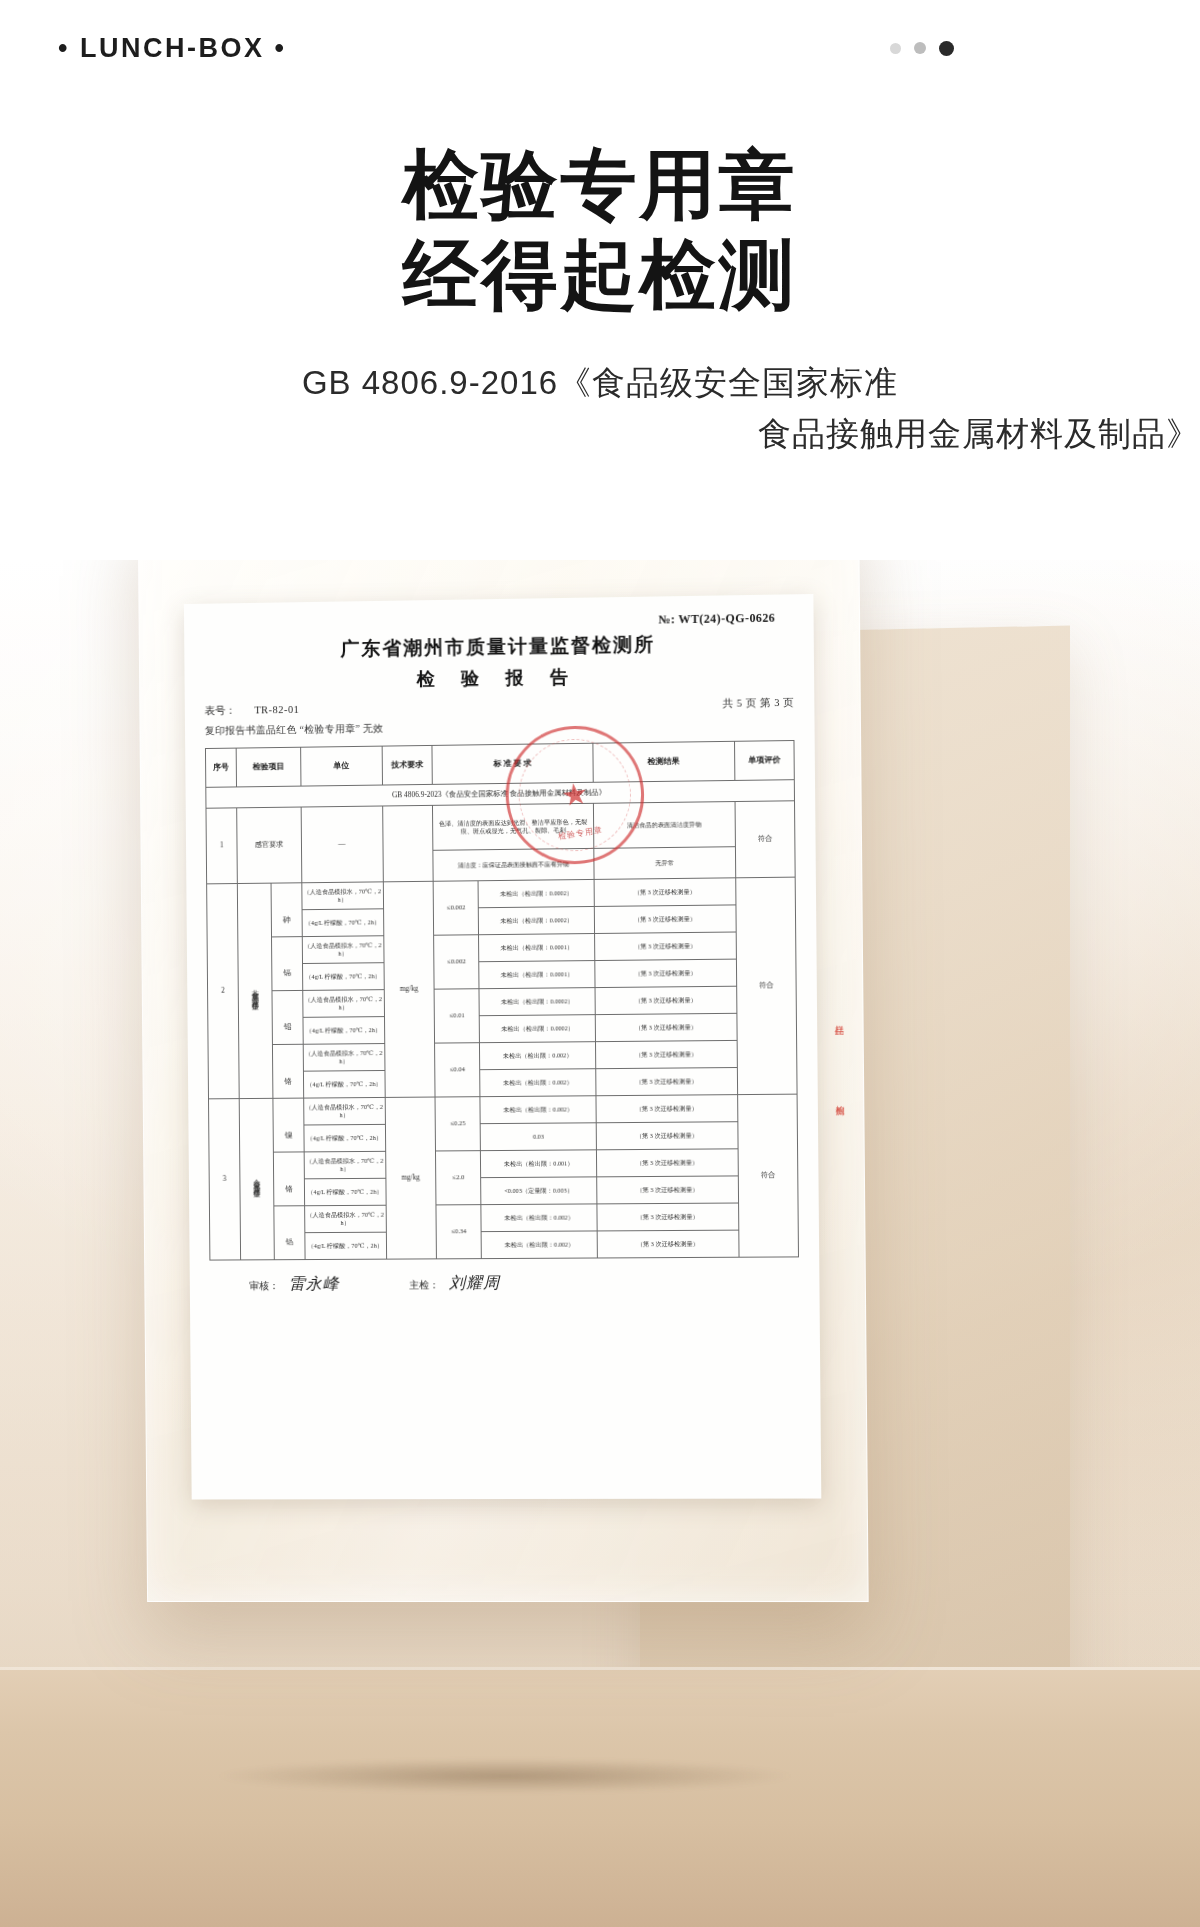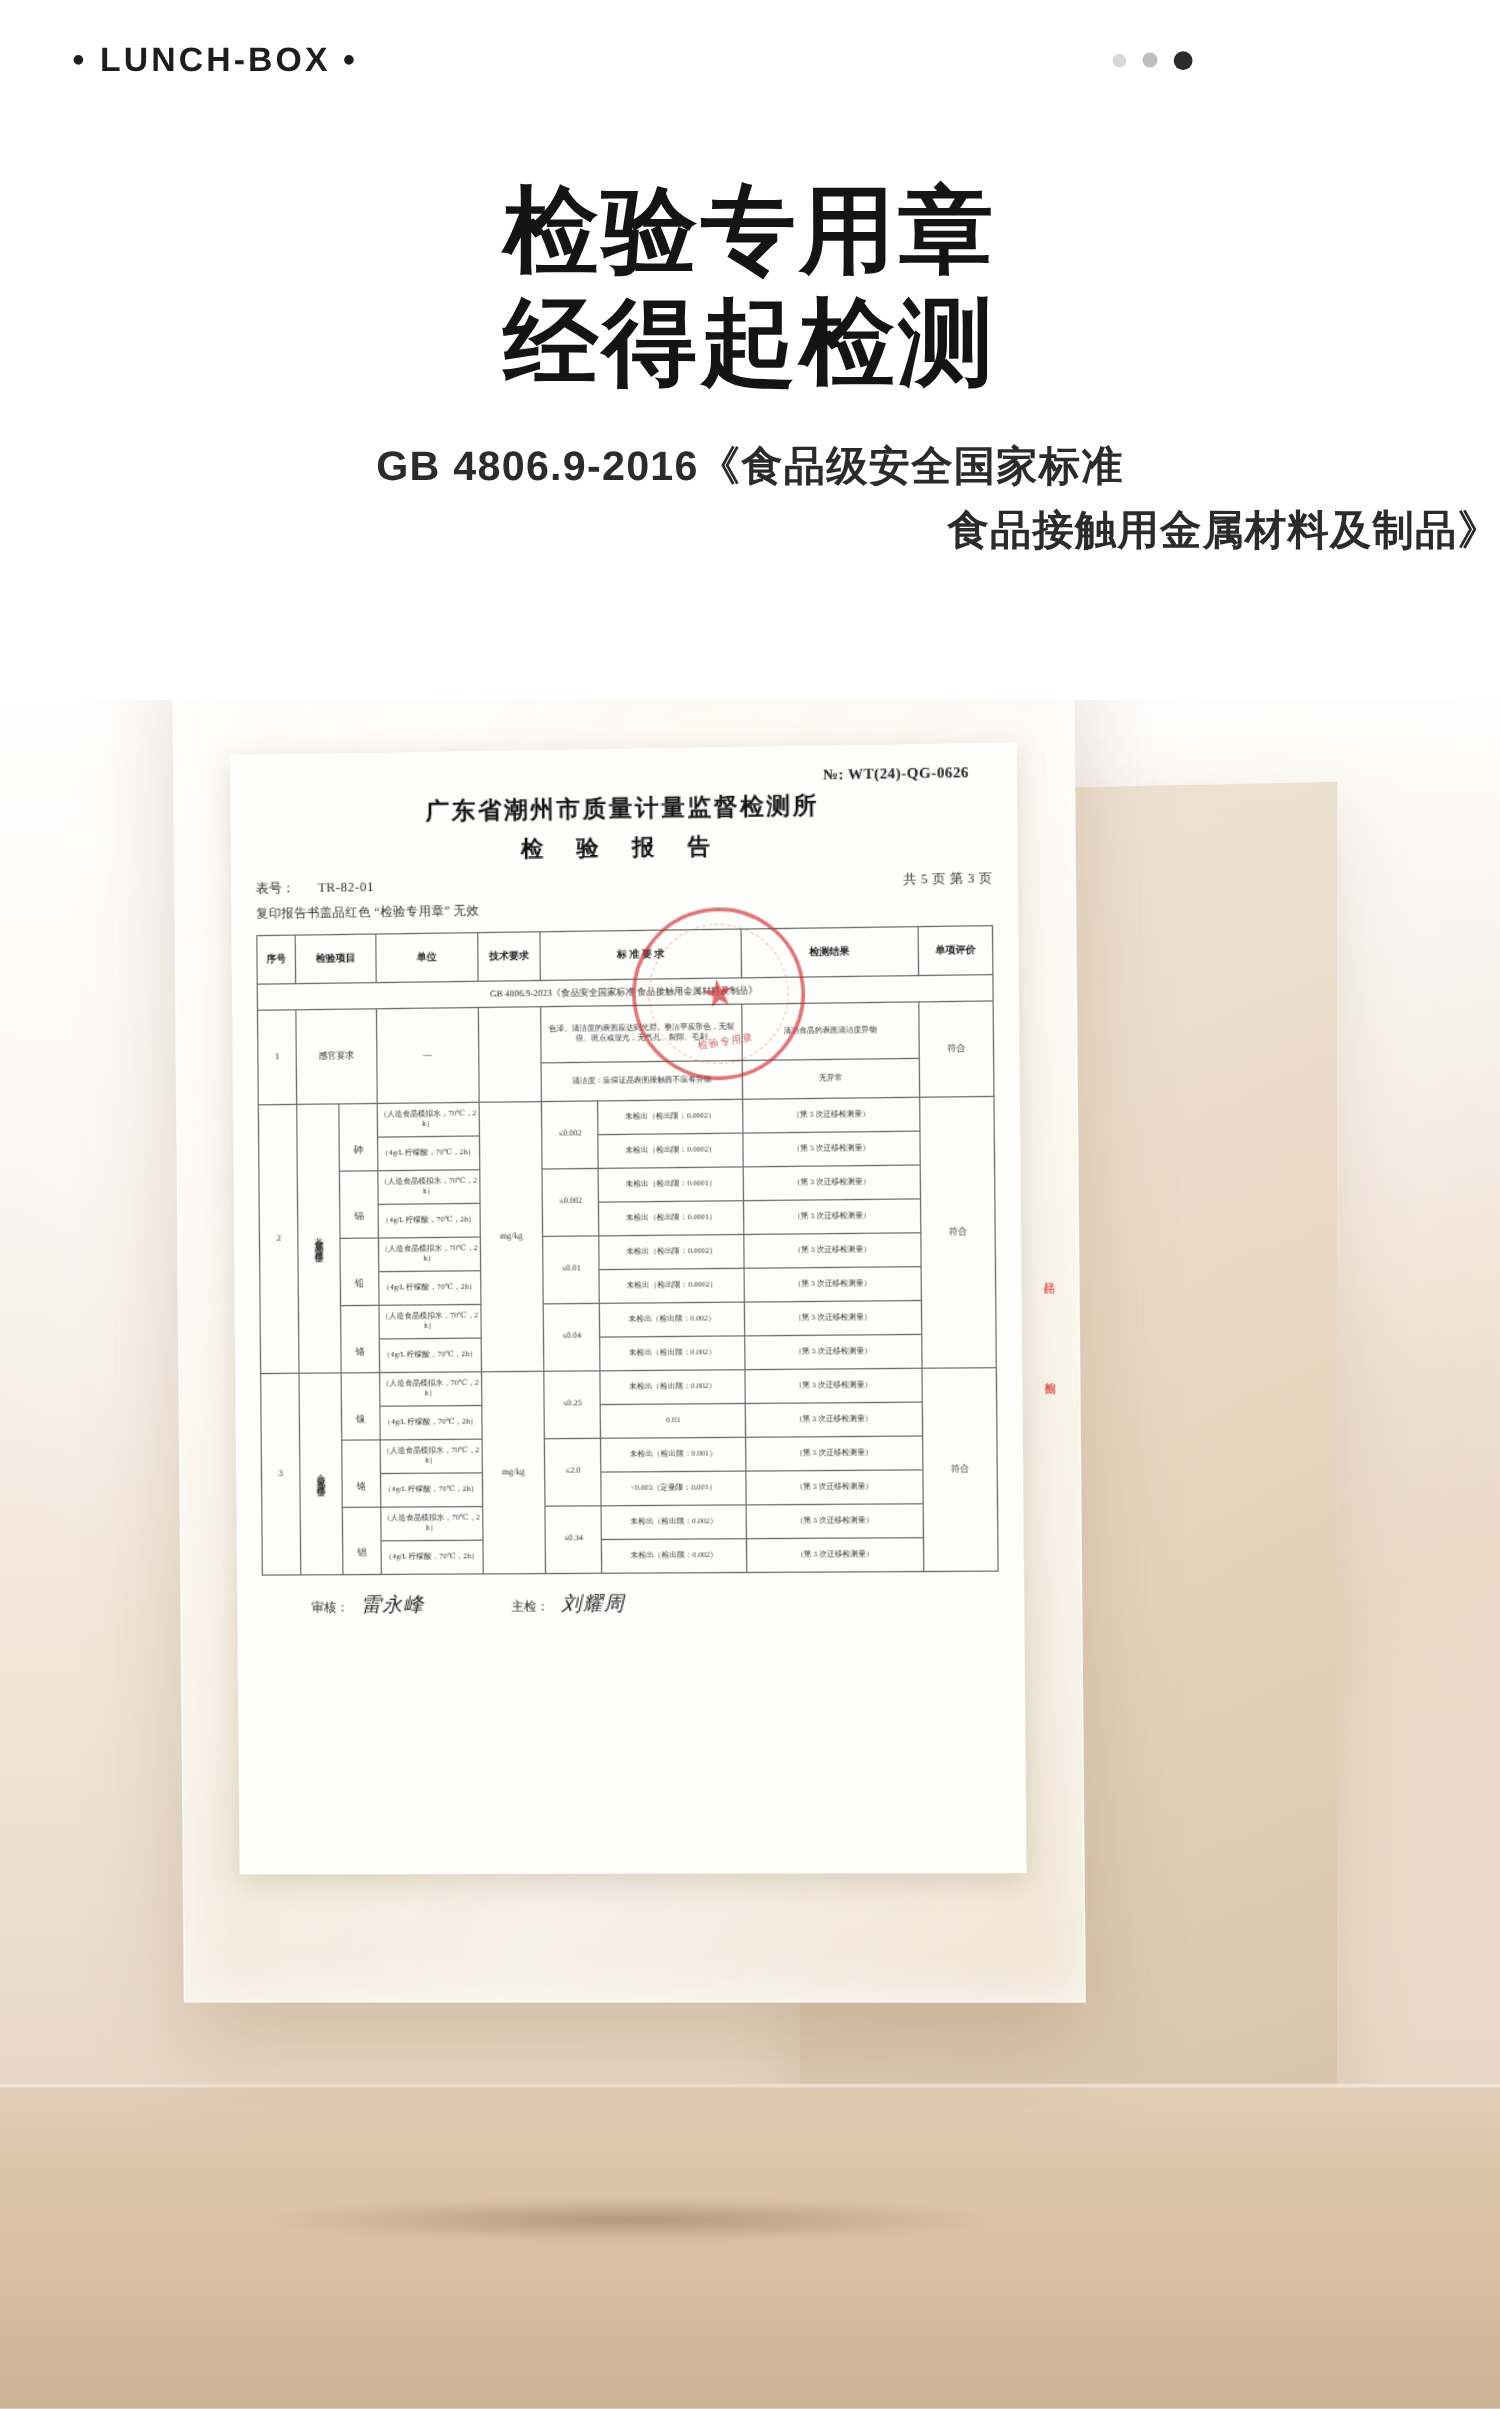--- a/index.html
+++ b/index.html
@@ -56,26 +56,26 @@
   .h-main {
     font-size: 76px;
     font-weight: 800;
     line-height: 1.18;
     letter-spacing: 3px;
     color: #141414;
     margin: 0;
   }
   .h-main .line2 { display: block; }
   .sub-wrap {
-    margin-top: 28px;
+    margin-top: 38px;
     font-size: 33px;
     line-height: 1.55;
     letter-spacing: 1px;
     color: #2b2b2b;
-    font-weight: 700;
+    font-weight: 400;
   }
   .sub-wrap .s2 { display: block; text-align: right; }
 
   
   .scene {
     position: absolute;
     top: 560px;
     left: 0;
     width: 1200px;
     height: 1367px;

